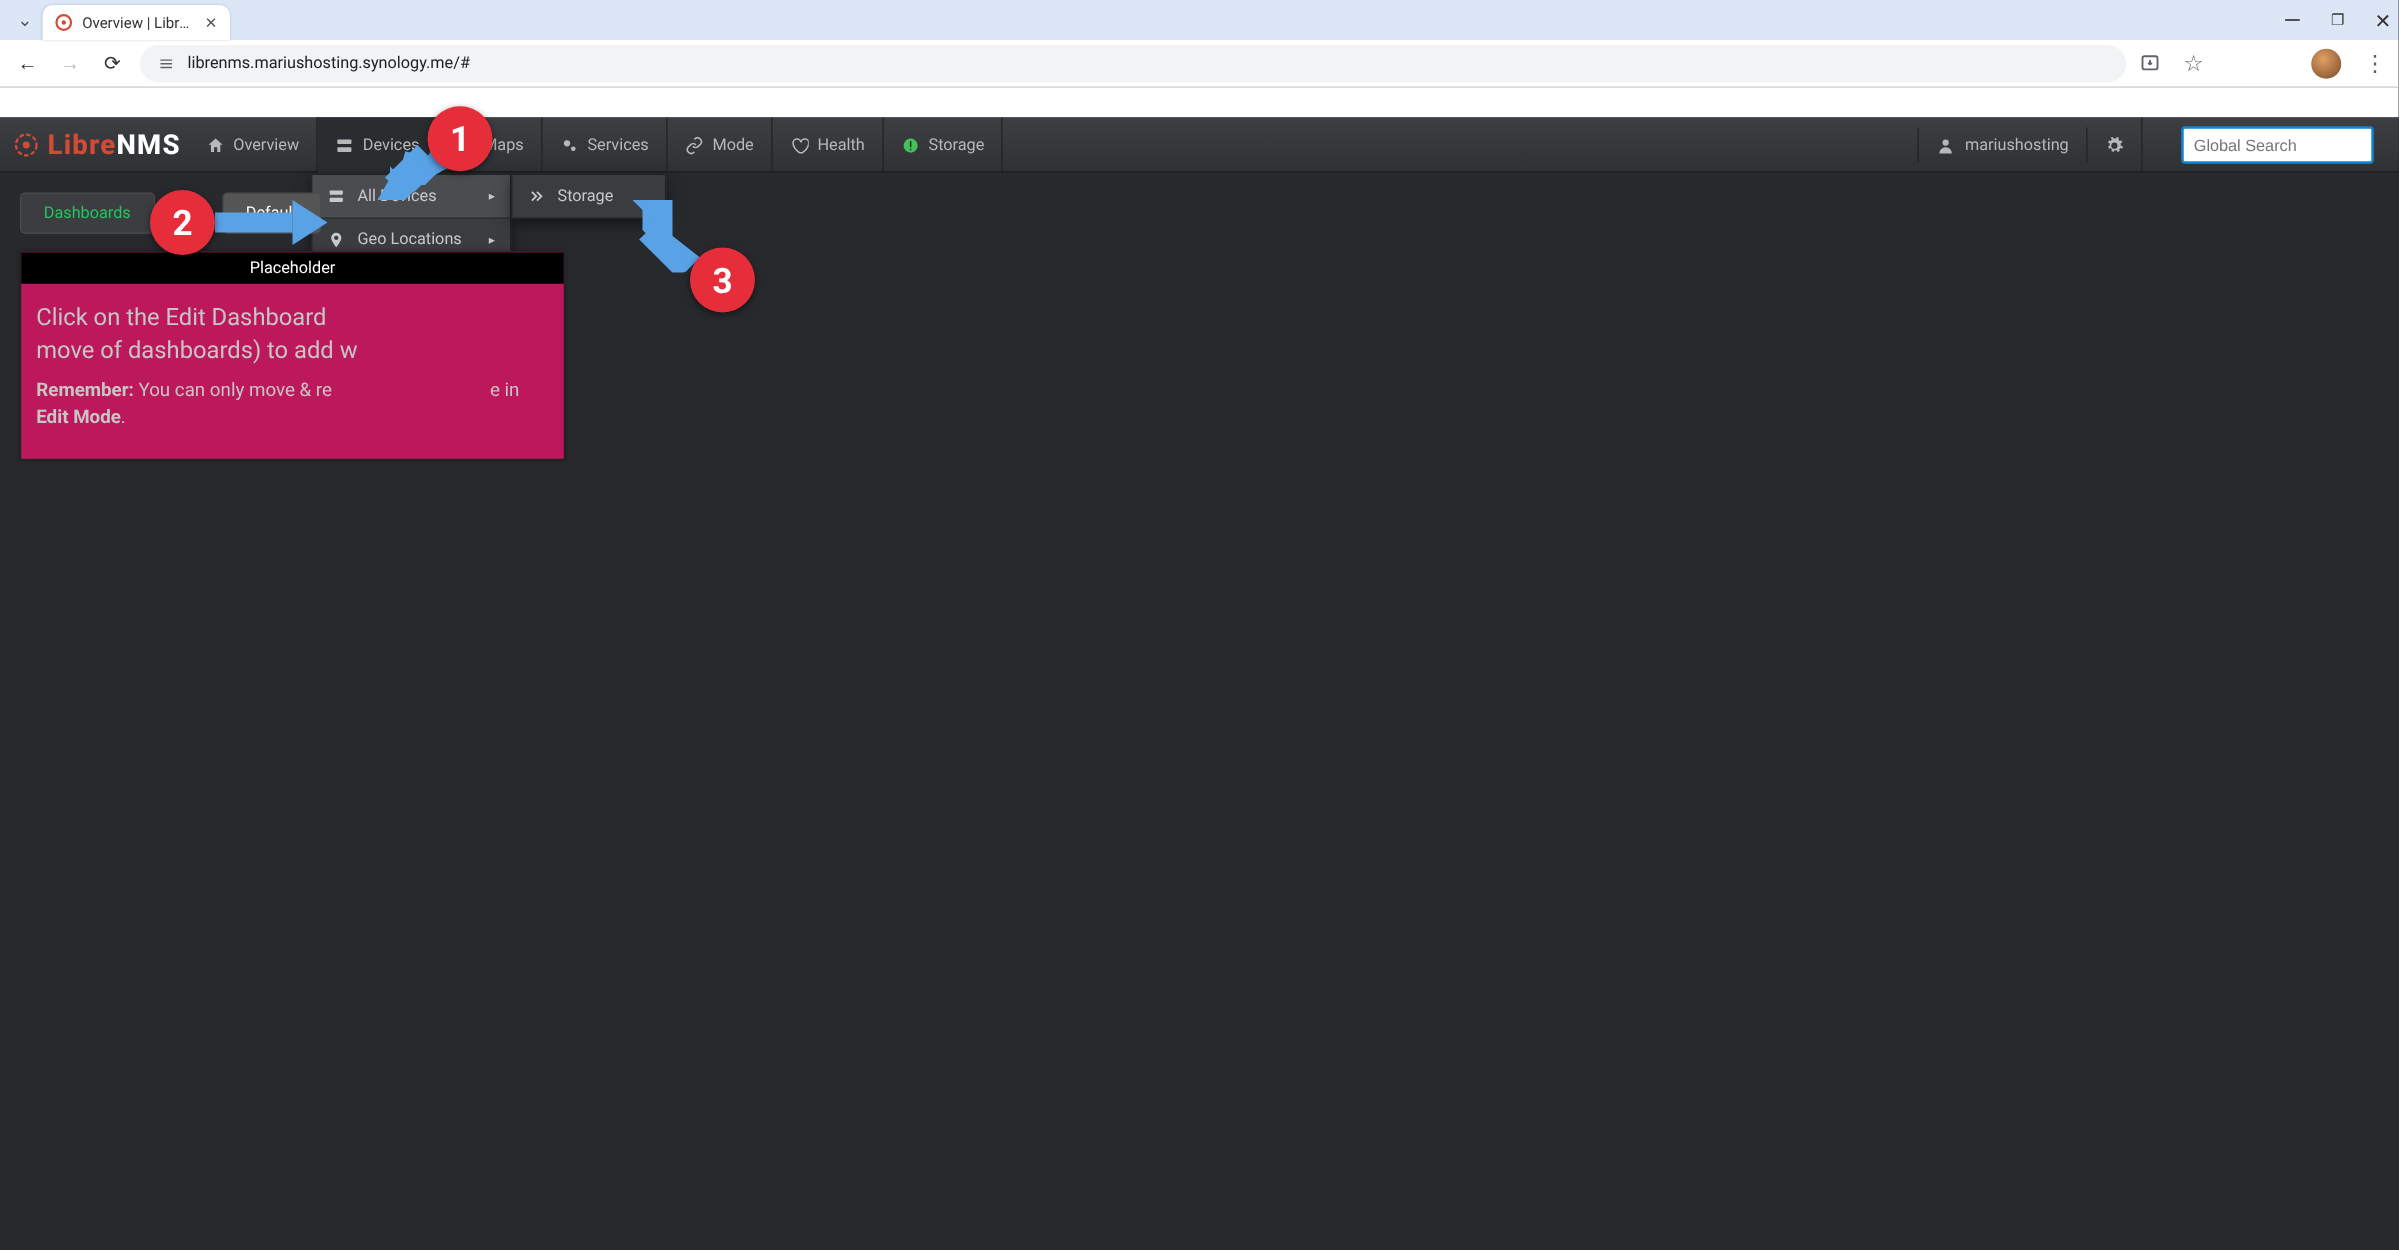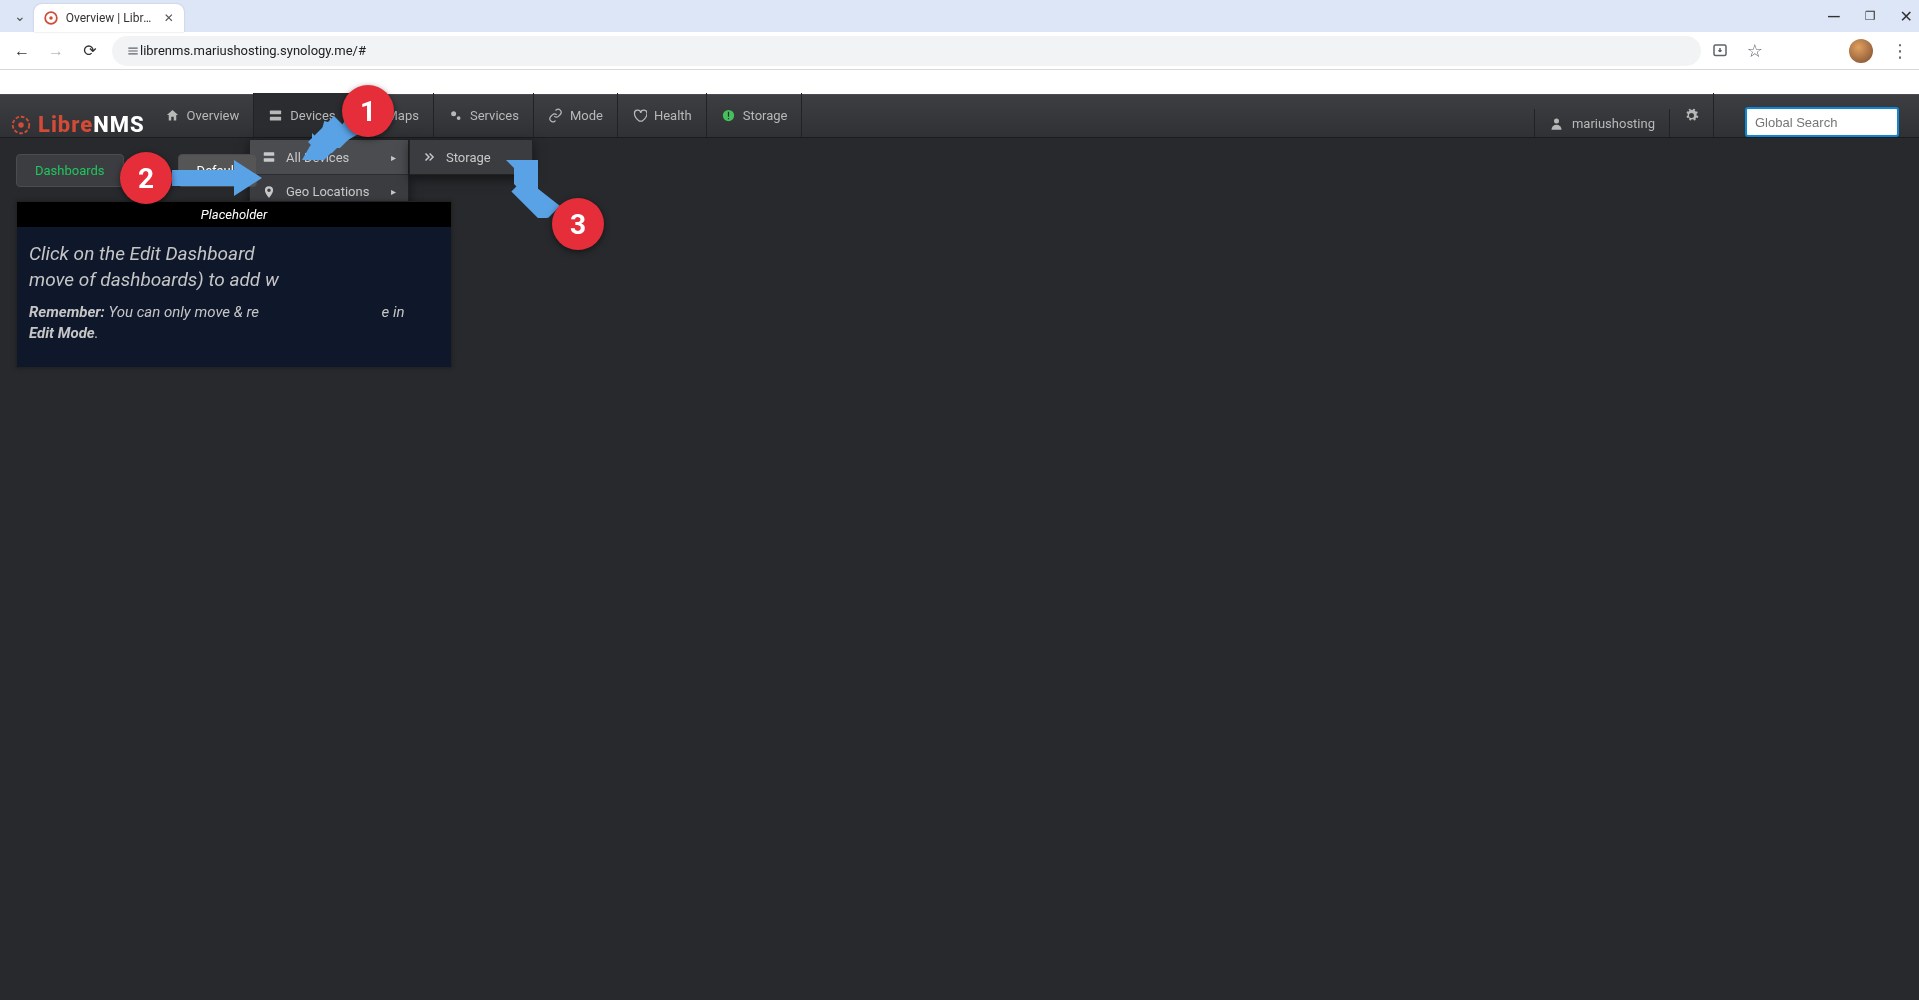--- a/index.html
+++ b/index.html
@@ -10,30 +10,30 @@
   .browser-tab { display:flex; align-items:center; background:#fff; border-radius:8px 8px 0 0; height:28px; margin-top:4px; padding:0 10px; gap:8px; box-shadow:0 0 2px rgba(0,0,0,.2);}
   .browser-tab .favicon { width:14px;height:14px;}
   .browser-tab .title { font-size:12px; color:#333; max-width:90px; overflow:hidden; white-space:nowrap; text-overflow:ellipsis;}
   .browser-tab .close-x { font-size:12px; color:#555; cursor:pointer;}
   .win-controls { position:absolute; right:6px; top:0; display:flex; gap:24px; height:32px; align-items:center; color:#333;}
   .dropdown-caret { font-size:14px; color:#555; padding:0 8px;}
 
   .addr-bar { height:38px; background:#fff; display:flex; align-items:center; padding:0 10px; gap:10px; border-bottom:1px solid #d9d9d9;}
   .nav-btn { width:24px; text-align:center; font-size:16px; color:#333; cursor:pointer;}
   .nav-btn.disabled { color:#b8b8b8;}
-  .url-pill { flex:1; background:#f1f3f4; border-radius:20px; height:30px; display:flex; align-items:center; padding:0 14px; font-size:13px; color:#555;}
+  .url-pill { flex:1; background:#f1f3f4; border-radius:20px; height:30px; display:flex; align-items:center; padding:0 14px; gap:10px; font-size:13px; color:#555;}
   .url-pill .url-text { color:#202124;}
   .right-icons { display:flex; align-items:center; gap:18px; color:#555;}
   .avatar { width:24px;height:24px;border-radius:50%; background:radial-gradient(circle at 40% 35%,#e0a060,#7a4a2e);}
 
   .white-gap { height:24px; background:#fff; }
 
   
   .app { background:#27292c; }
-  .nms-nav { height:44px; background:linear-gradient(#3c3e42,#2f3135); display:flex; align-items:flex-end; padding:0 10px; color:#b8b8b8; border-top:1px solid #4a4c50; border-bottom:1px solid #1b1c1e; position:relative;}
+  .nms-nav { height:44px; background:linear-gradient(#3c3e42,#2f3135); display:flex; align-items:center; padding:0 10px; color:#b8b8b8; border-top:1px solid #4a4c50; border-bottom:1px solid #1b1c1e; position:relative;}
   .logo { display:flex; align-items:center; gap:6px; margin-right:6px;}
   .logo-icon { width:22px;height:22px;}
   .logo-text { font-size:22px; font-weight:800; letter-spacing:1px;}
   .logo-text .libra { color:#d24b36; }
   .logo-text .nms { color:#fff; }
   .nav-item { display:flex; align-items:center; gap:7px; padding:0 14px; height:44px; font-size:13px; cursor:pointer; border-right:1px solid #222;}
   .nav-item.active { background:#2a2c2f;}
   .nav-icon { width:15px;height:15px; fill:#b8b8b8;}
   .nav-spacer { flex:1; }
   .user-box { display:flex; align-items:center; gap:8px; padding:0 14px; height:28px; font-size:13px; border-left:1px solid #222; border-right:1px solid #222;}
@@ -49,21 +49,21 @@
   .dd-item.hover { background:#4a4c50;}
   .dd-item .chev { margin-left:auto; font-size:10px;}
   .dd-icon { width:14px;height:14px;fill:#c8c8c8; flex-shrink:0;}
   .dd-sub { left:409px; top:44px; width:124px;}
 
   
   .page-body { padding:16px; position:relative;}
   .tabs-row { display:flex; gap:4px; margin-bottom:14px;}
   .tab-btn { background:#3b3d41; color:#22c55e; font-size:13px; padding:8px 18px; border-radius:4px; cursor:pointer; border:1px solid #4a4c50;}
   .tab-btn.sel { background:#555; color:#fff;}
-  .widget-card { width:436px; background:#0f172a; border:1px solid #222; box-shadow:0 0 4px rgba(0,0,0,.3);font-style:italic;}
+  .widget-card { width:436px; background:#be185d; border:1px solid #222; box-shadow:0 0 4px rgba(0,0,0,.3);}
   .widget-title { background:#000; color:#fff; font-size:13px; text-align:center; padding:5px 0;}
   .widget-body { padding:14px 12px 24px; color:#c6c6c6; font-size:19px; line-height:1.35;}
   .widget-body .sub { font-size:15px; margin-top:10px;}
   .widget-body b { font-weight:700;}
 
   
   .bubble { position:absolute; width:52px;height:52px; border-radius:50%; background:#e62e3b; color:#fff; font-size:28px; font-weight:700; display:flex; align-items:center; justify-content:center; box-shadow:0 2px 6px rgba(0,0,0,.5); z-index:50;}
   .arrow { position:absolute; z-index:49; }
 </style>
 </head>

